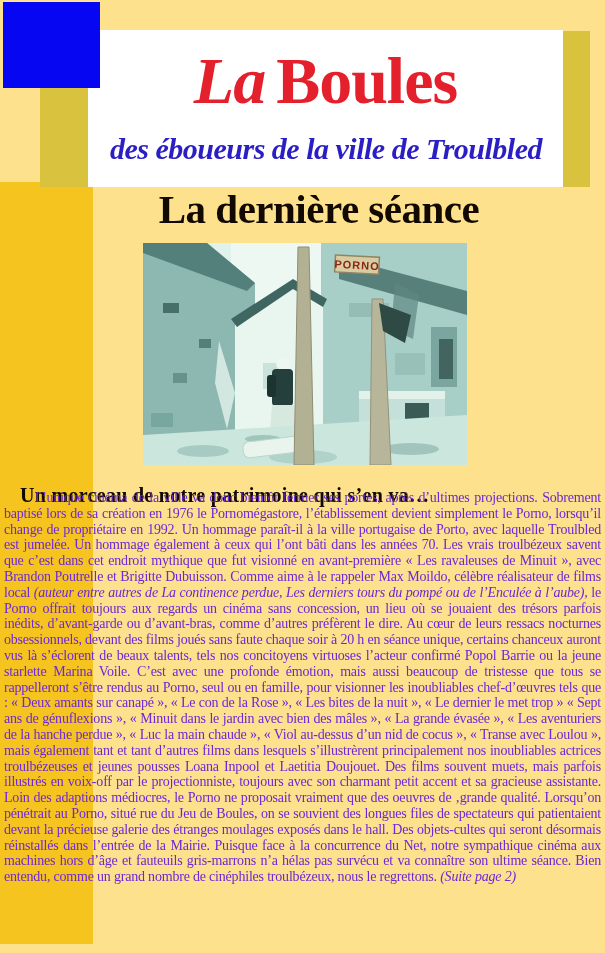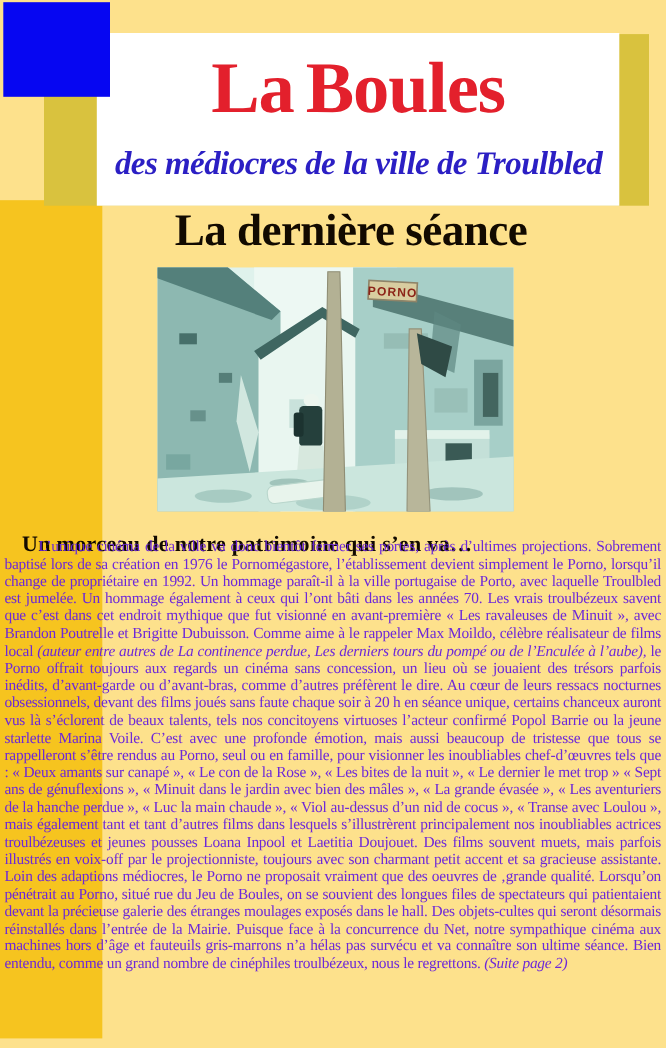--- a/index.html
+++ b/index.html
@@ -13,21 +13,21 @@
   .gold-strip{position:absolute;left:0;top:182px;width:93px;height:762px;background:#F6C41F;z-index:0;}
   .mustard-frame{position:absolute;left:40px;top:31px;width:550px;height:156px;background:#D9C23E;z-index:1;}
   .white-box{position:absolute;left:88px;top:30px;width:475px;height:157px;background:#ffffff;z-index:2;}
   .blue-square{position:absolute;left:3px;top:2px;width:97px;height:86px;background:#0606F2;z-index:3;}
 
   
   .masthead-title{
     position:absolute;left:88px;top:46px;width:475px;text-align:center;
     font-size:66px;font-weight:bold;line-height:1.05;color:#E3202C;z-index:4;letter-spacing:-1px;
   }
-  .masthead-title .la{margin-right:11px;text-align:right;}
+  .masthead-title .la{font-style:italic;margin-right:11px;text-align:right;}
   .masthead-subtitle{
     position:absolute;left:326px;top:132px;transform:translateX(-50%);
     white-space:nowrap;font-size:30px;font-weight:bold;font-style:italic;
     color:#2B1FC4;z-index:4;letter-spacing:-0.5px;
   }
 
   
   .headline{
     position:absolute;left:0;top:186px;width:578px;text-align:center;
     font-size:41px;font-weight:bold;color:#120A00;z-index:4;line-height:1.15;letter-spacing:-0.5px;padding-left:30px;
@@ -47,21 +47,21 @@
 </style>
 </head>
 <body>
 
 <div class="gold-strip"></div>
 <div class="mustard-frame"></div>
 <div class="white-box"></div>
 <div class="blue-square"></div>
 
 <div class="masthead-title"><span class="la">La</span><span>Boules</span></div>
-<div class="masthead-subtitle">des médiocres de la ville de Troulbled</div>
+<div class="masthead-subtitle">des éboueurs de la ville de Troulbled</div>
 
 <h1 class="headline" style="margin:0;">La dernière séance</h1>
 
 <div class="photo">
   <svg viewBox="0 0 324 222" preserveAspectRatio="none">
 
     <rect x="0" y="0" width="324" height="222" fill="#DFF2EC"></rect>
     <rect x="88" y="0" width="130" height="80" fill="#EDF8F3"></rect>
 
     <g>

